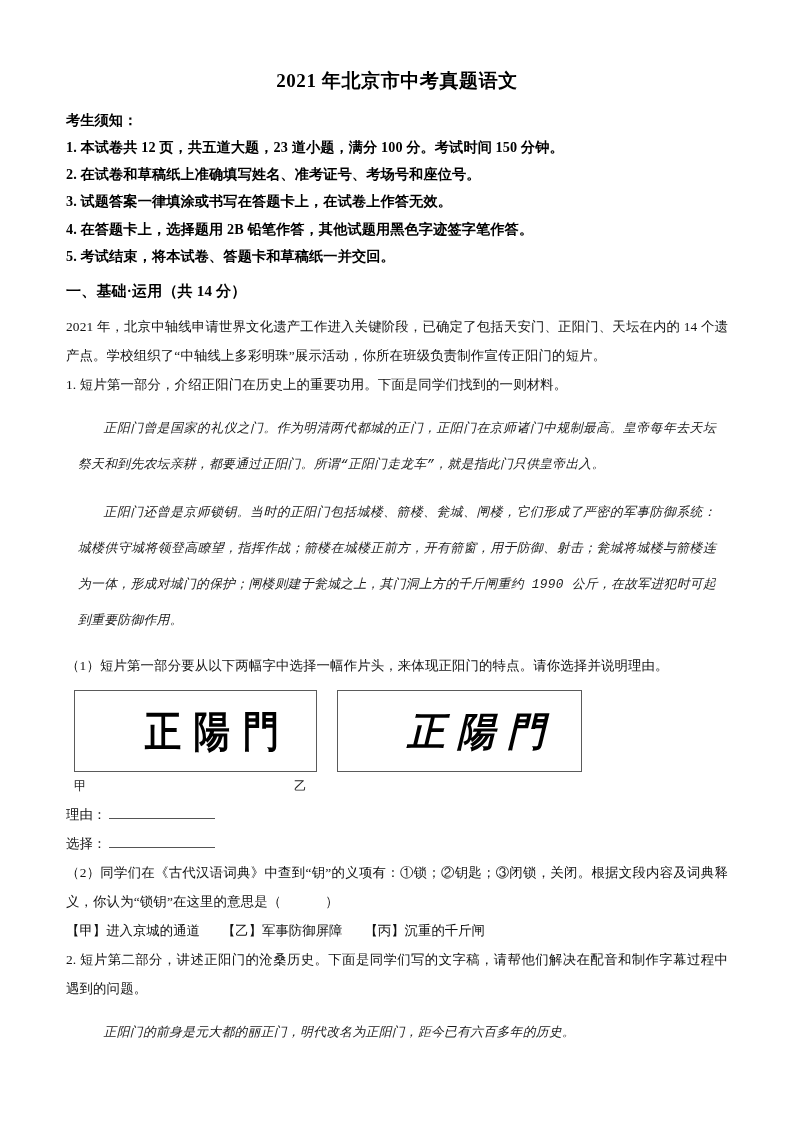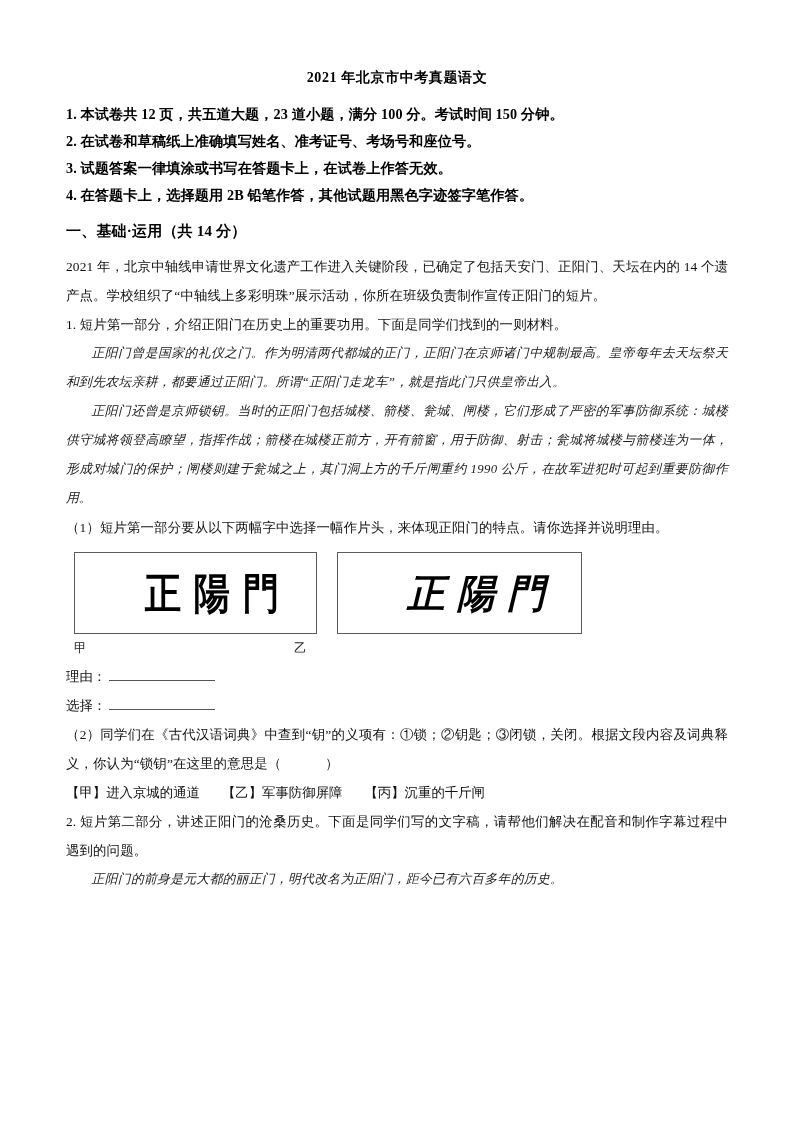--- a/index.html
+++ b/index.html
@@ -23,21 +23,21 @@
   .content {
     position: absolute;
     left: 66px;
     top: 0;
     width: 662px;
   }
 
   
   .doc-title {
     text-align: center;
-    font-size: 14px;
+    font-size: 19px;
     font-weight: bold;
     letter-spacing: 0.6px;
     margin: 0;
     padding-top: 70px;
     line-height: 1.2;
     font-family: "Liberation Serif", "DejaVu Serif", serif;
   }
 
   
   .notice {
@@ -75,25 +75,25 @@
     padding: 0;
     text-align: justify;
     text-justify: inter-ideograph;
     letter-spacing: 0.15px;
     color: #111111;
   }
   .para + .para { padding-top: 0; }
 
   
   .kai {
-    font-family: Liberation Serif, serif;
+    font-family: Liberation Mono, monospace;
     font-style: italic;
     font-size: 12.8px;
-    line-height: 29px;
-    margin: 0;
+    line-height: 36px;
+    margin: 12px;
     padding: 0;
     text-align: justify;
     text-justify: inter-ideograph;
     color: #1a1a1a;
     letter-spacing: 0.3px;
     text-indent: 2em;
   }
 
   
   .calli-row {
@@ -188,24 +188,26 @@
 </style>
 </head>
 <body>
 
 <div class="page">
   <div class="content">
 
     <h1 class="doc-title">2021 年北京市中考真题语文</h1>
 
     <div class="notice">
+      <p class="notice-heading">考生须知：</p>
       <p class="notice-line">1. 本试卷共 12 页，共五道大题，23 道小题，满分 100 分。考试时间 150 分钟。</p>
       <p class="notice-line">2. 在试卷和草稿纸上准确填写姓名、准考证号、考场号和座位号。</p>
       <p class="notice-line">3. 试题答案一律填涂或书写在答题卡上，在试卷上作答无效。</p>
       <p class="notice-line">4. 在答题卡上，选择题用 2B 铅笔作答，其他试题用黑色字迹签字笔作答。</p>
+      <p class="notice-line">5. 考试结束，将本试卷、答题卡和草稿纸一并交回。</p>
     </div>
 
     <h2 class="section-heading">一、基础·运用（共 14 分）</h2>
 
     <p class="para">2021 年，北京中轴线申请世界文化遗产工作进入关键阶段，已确定了包括天安门、正阳门、天坛在内的 14 个遗产点。学校组织了“中轴线上多彩明珠”展示活动，你所在班级负责制作宣传正阳门的短片。</p>
 
     <p class="para">1. 短片第一部分，介绍正阳门在历史上的重要功用。下面是同学们找到的一则材料。</p>
 
     <p class="kai">正阳门曾是国家的礼仪之门。作为明清两代都城的正门，正阳门在京师诸门中规制最高。皇帝每年去天坛祭天和到先农坛亲耕，都要通过正阳门。所谓“正阳门走龙车”，就是指此门只供皇帝出入。</p>
 

